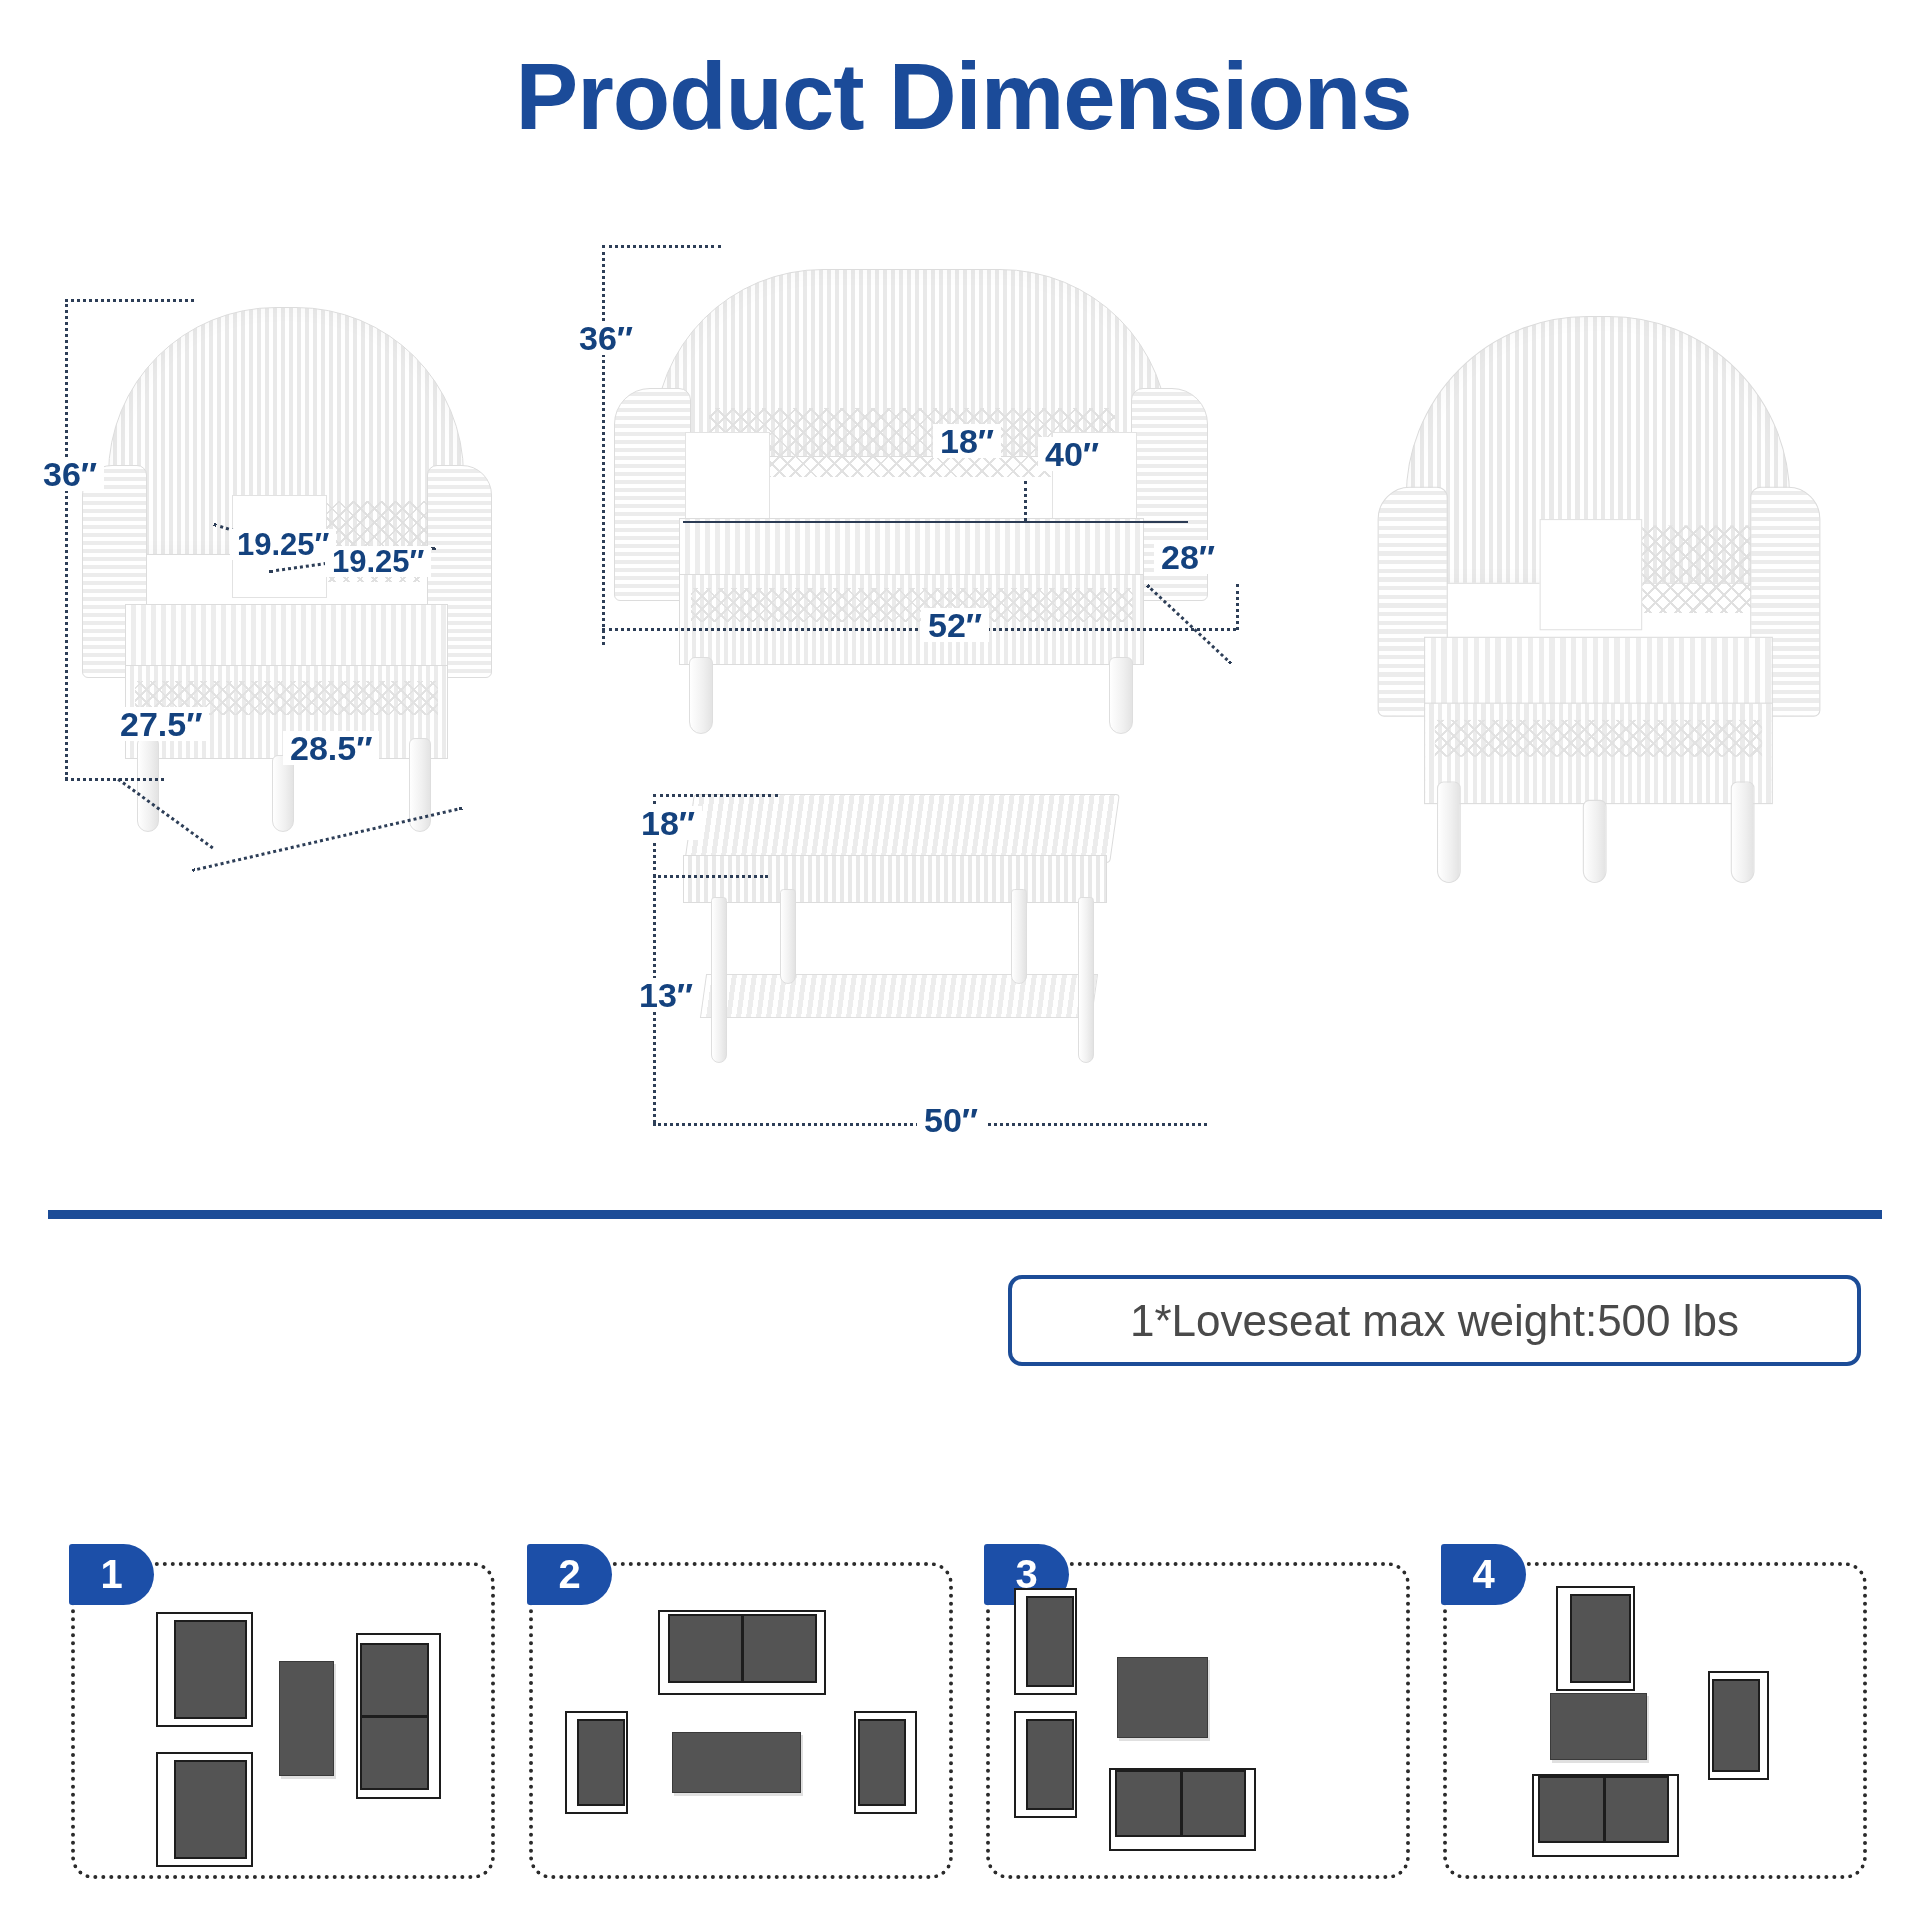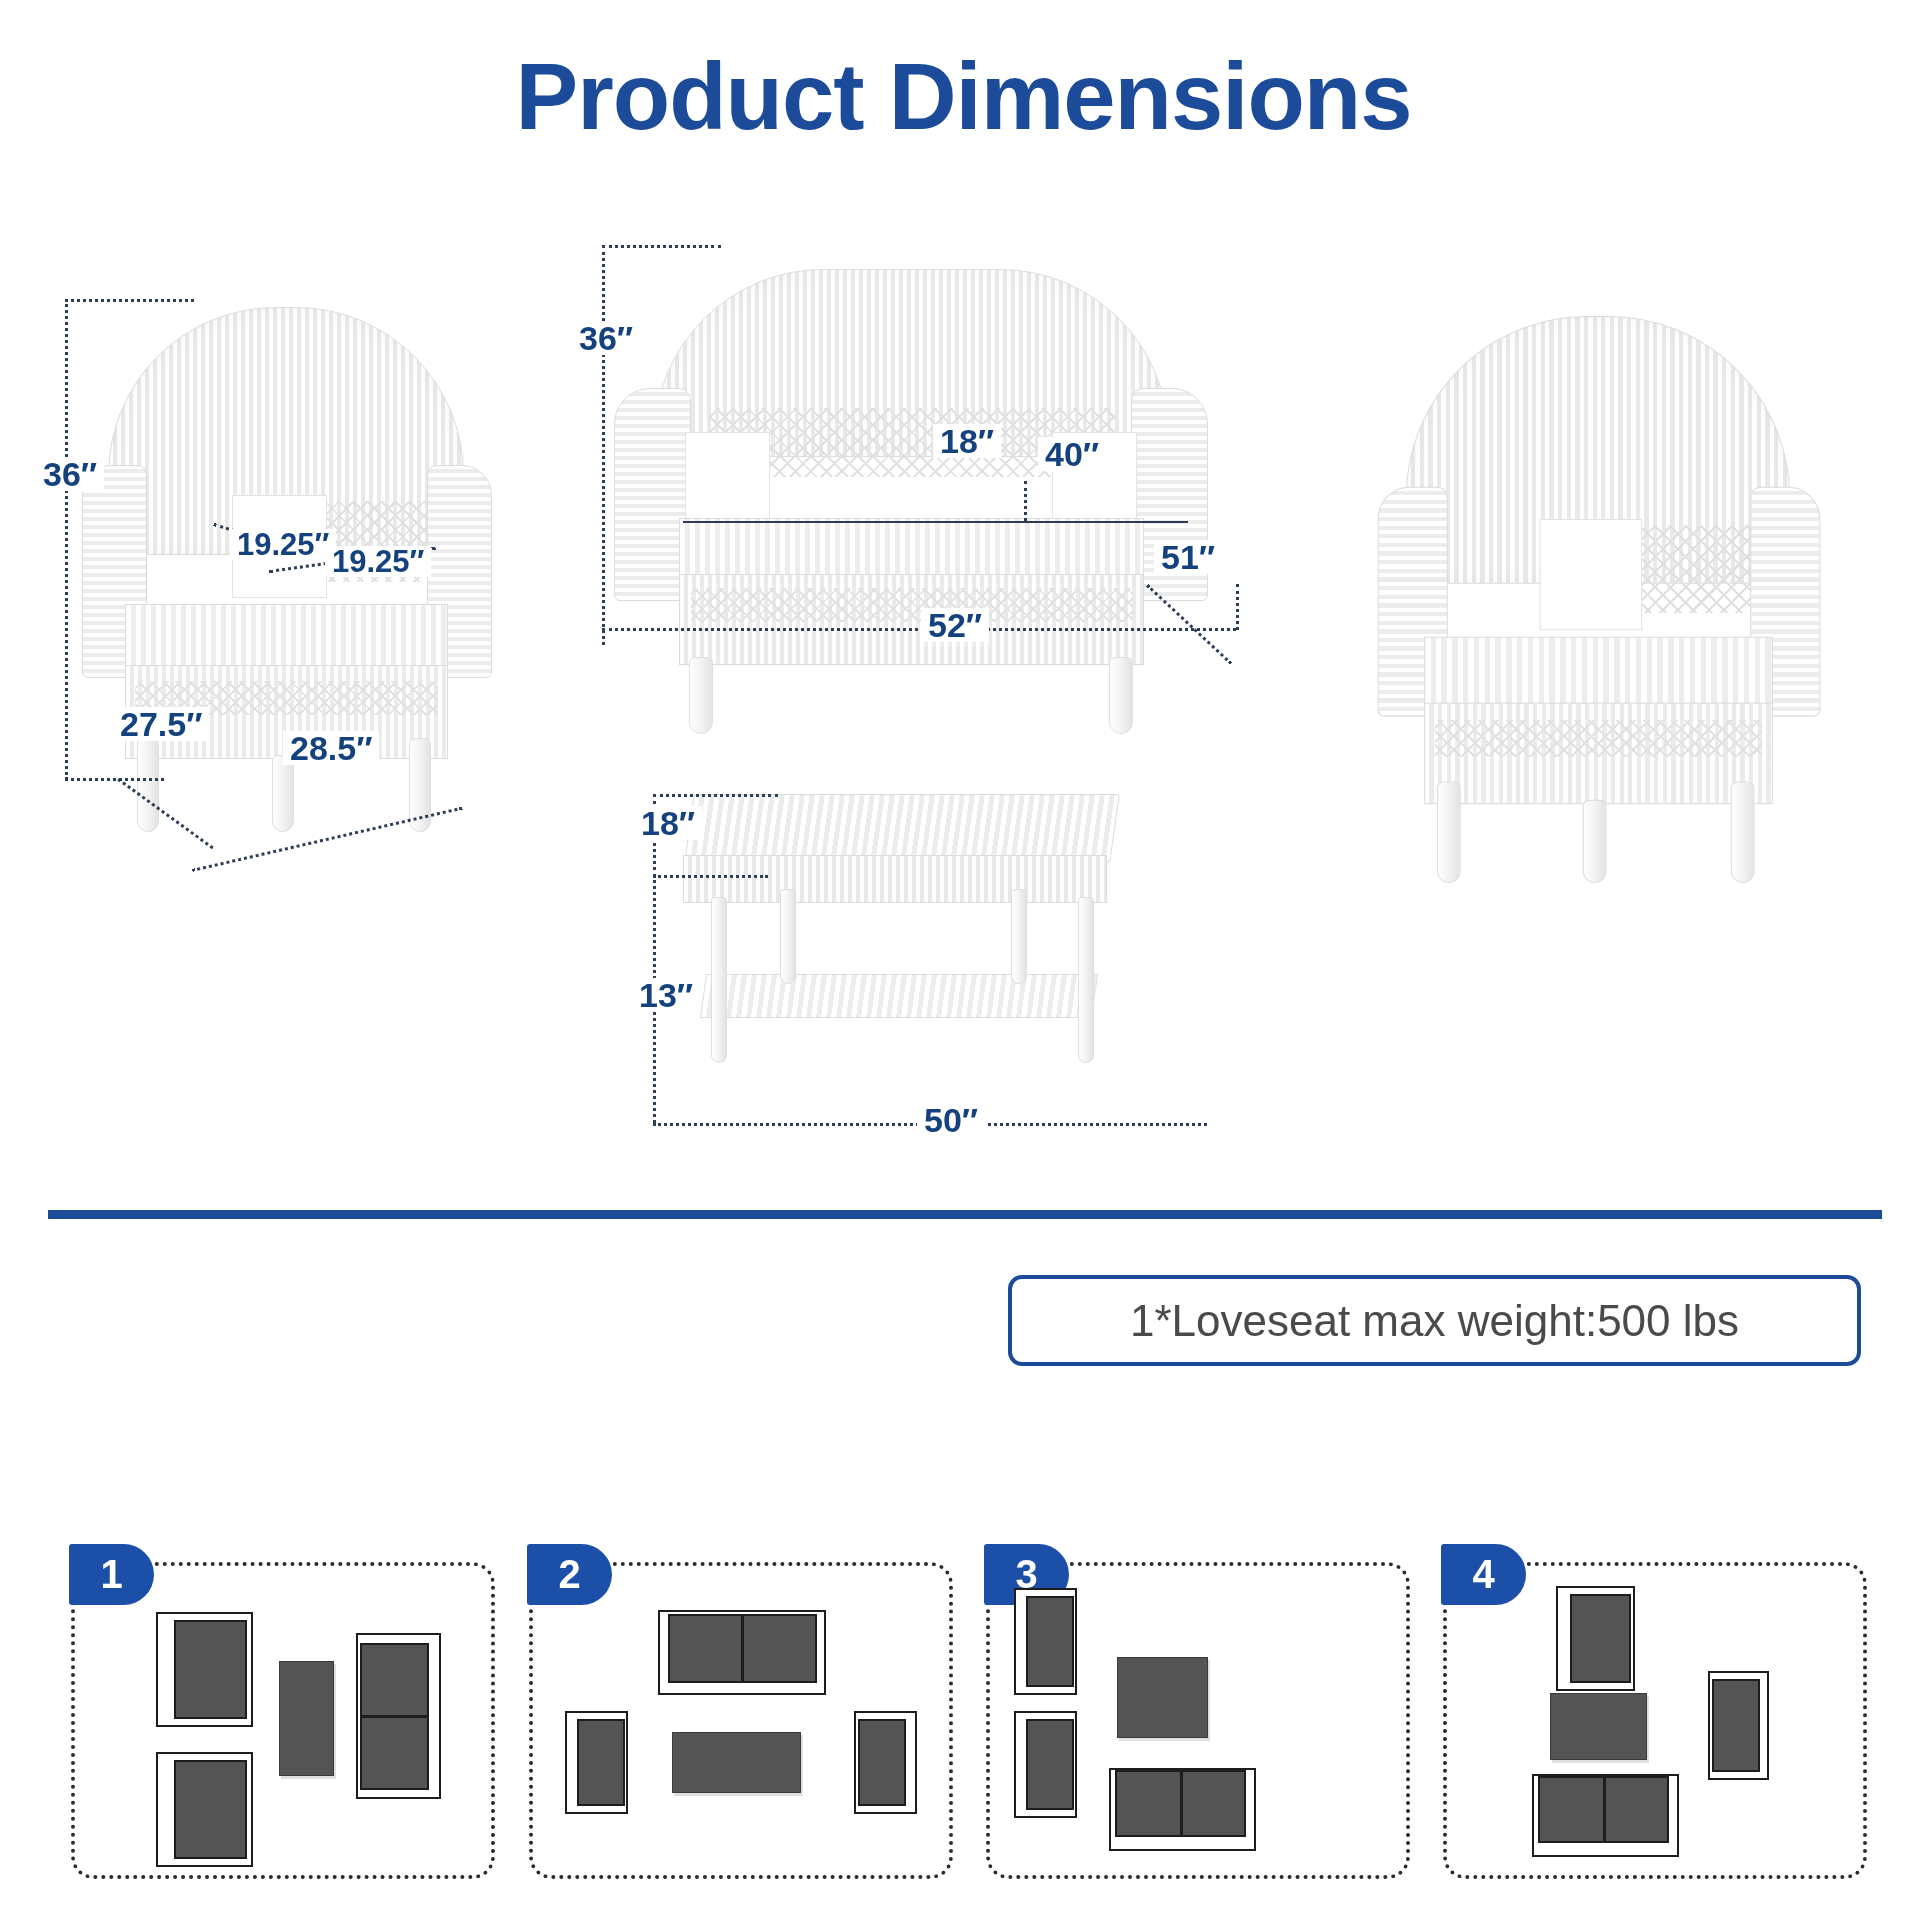--- a/index.html
+++ b/index.html
@@ -253,21 +253,21 @@
     <div class="dot-v" style="left:602px; top:57px; height:400px;"></div>
     <div class="dot-h" style="left:602px; top:57px; width:119px;"></div>
     <div class="dlabel" style="left:572px; top:133px;">36″</div>
 
     <div class="solid-h" style="left:683px; top:333px; width:505px;"></div>
     <div class="dot-v" style="left:1024px; top:293px; height:40px;"></div>
     <div class="dlabel" style="left:933px; top:236px;">18″</div>
     <div class="dlabel" style="left:1038px; top:249px;">40″</div>
 
     <div class="diag" style="left:1148px; top:396px; width:115px; transform:rotate(43deg);"></div>
-    <div class="dlabel" style="left:1154px; top:352px;">51″</div>
+    <div class="dlabel" style="left:1154px; top:352px;">28″</div>
 
     <div class="dot-h" style="left:602px; top:440px; width:634px;"></div>
     <div class="dot-v" style="left:1236px; top:396px; height:46px;"></div>
     <div class="dlabel" style="left:921px; top:420px;">52″</div>
 
     <div class="furn table" style="left:669px; top:606px;">
       <div class="ttop"></div>
       <div class="tapron"></div>
       <div class="tshelf"></div>
       <div class="tleg" style="left:42px;  top:103px; height:166px;"></div>

